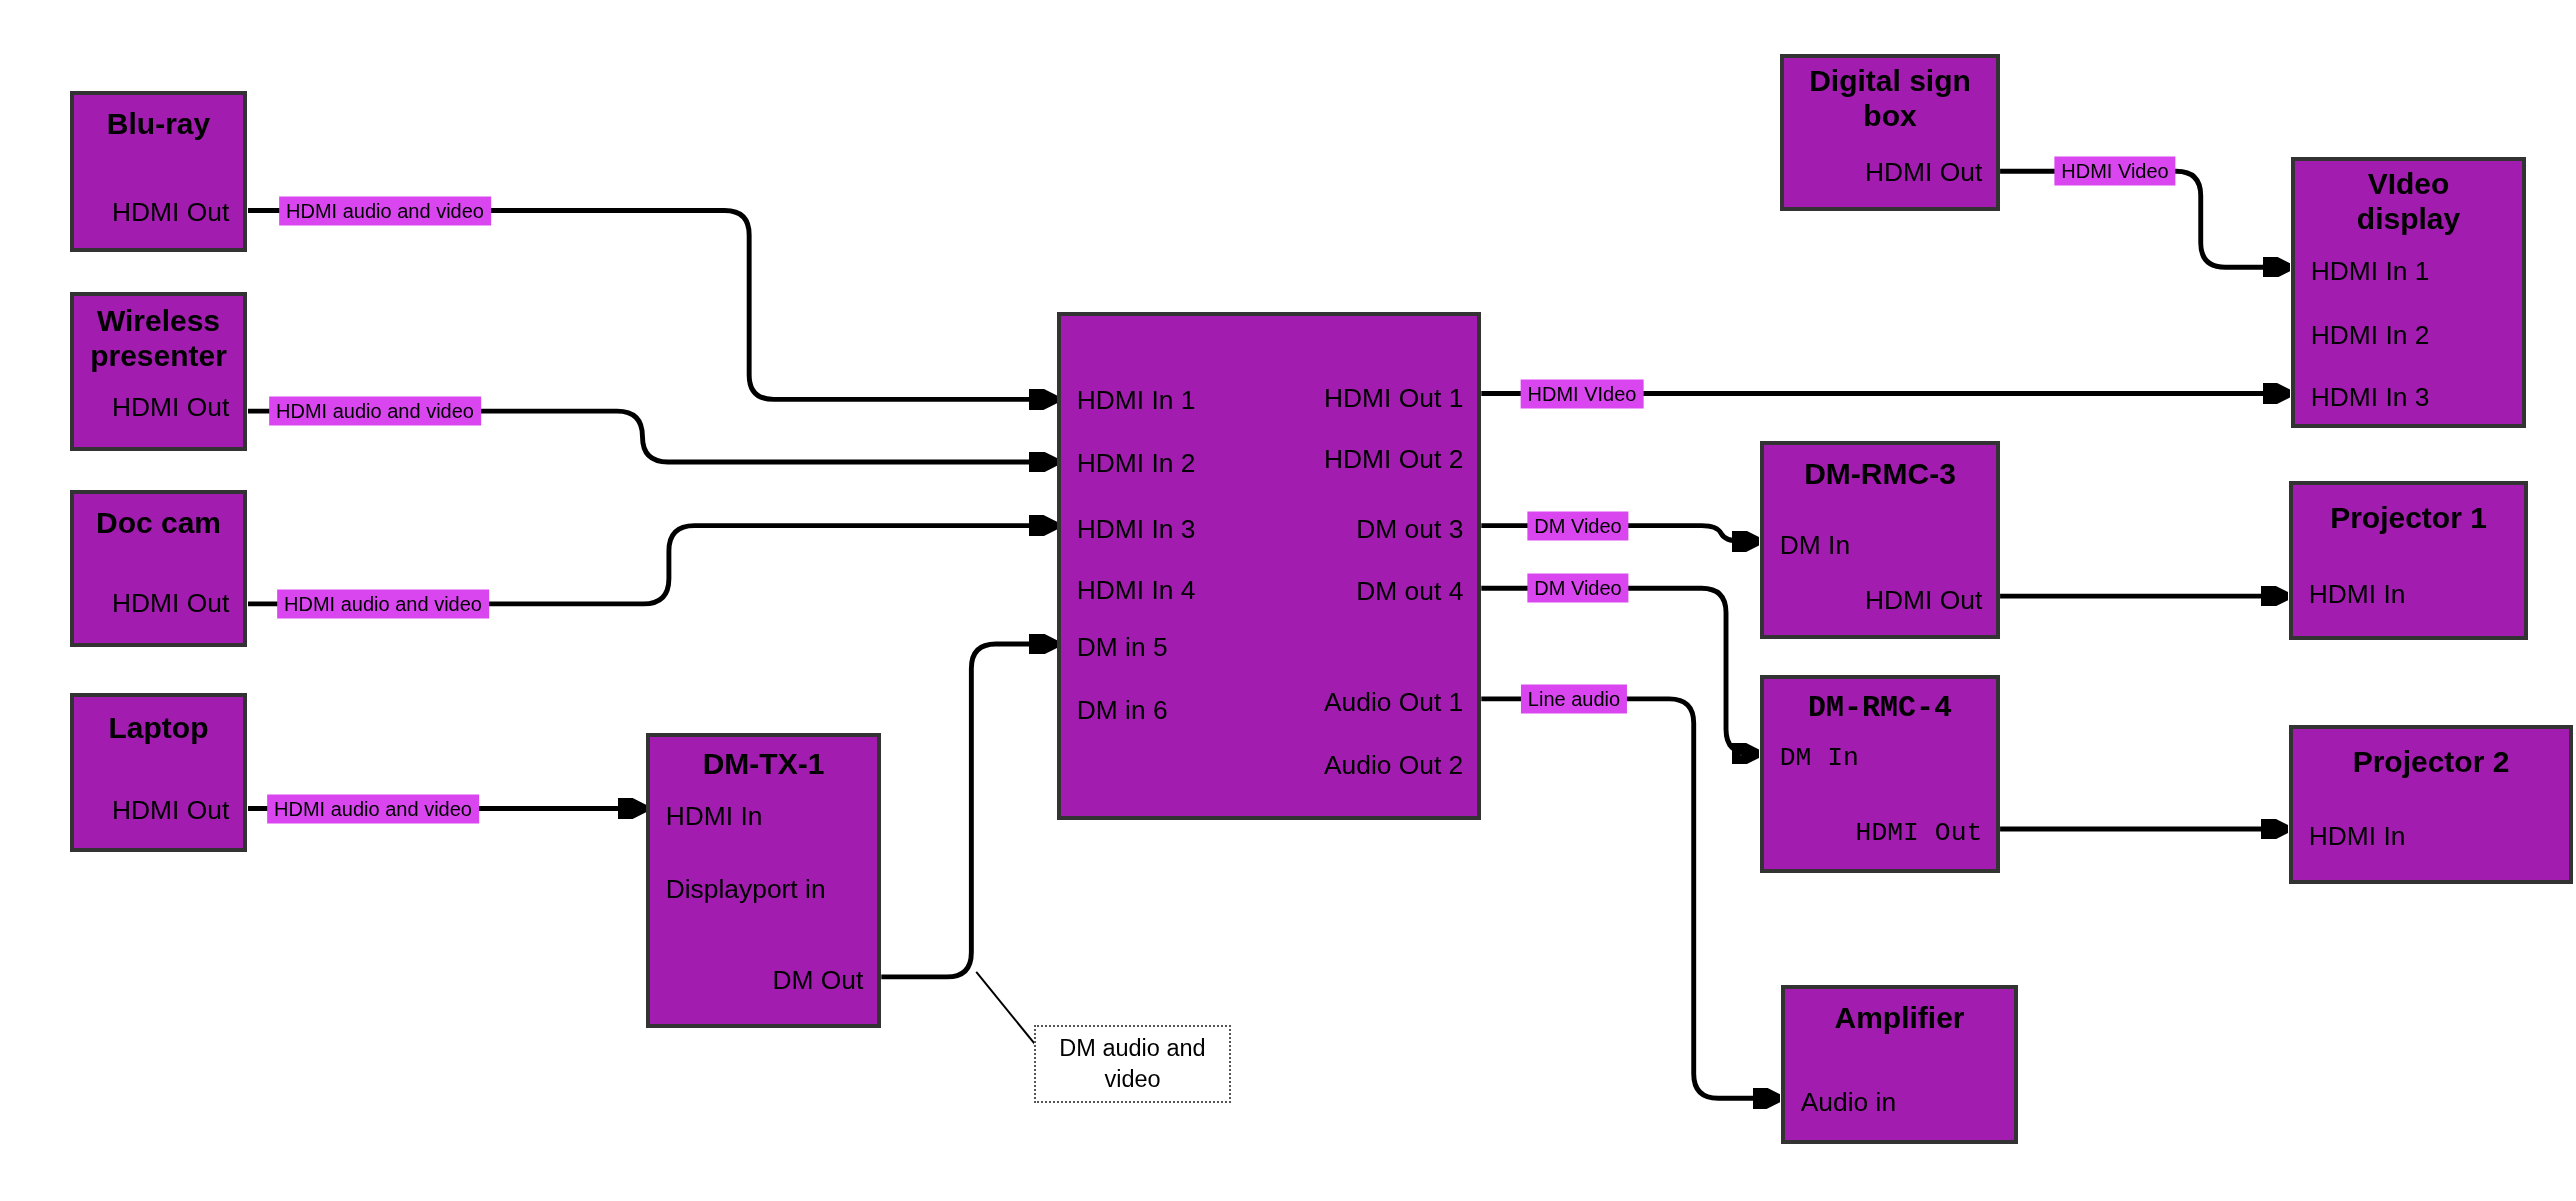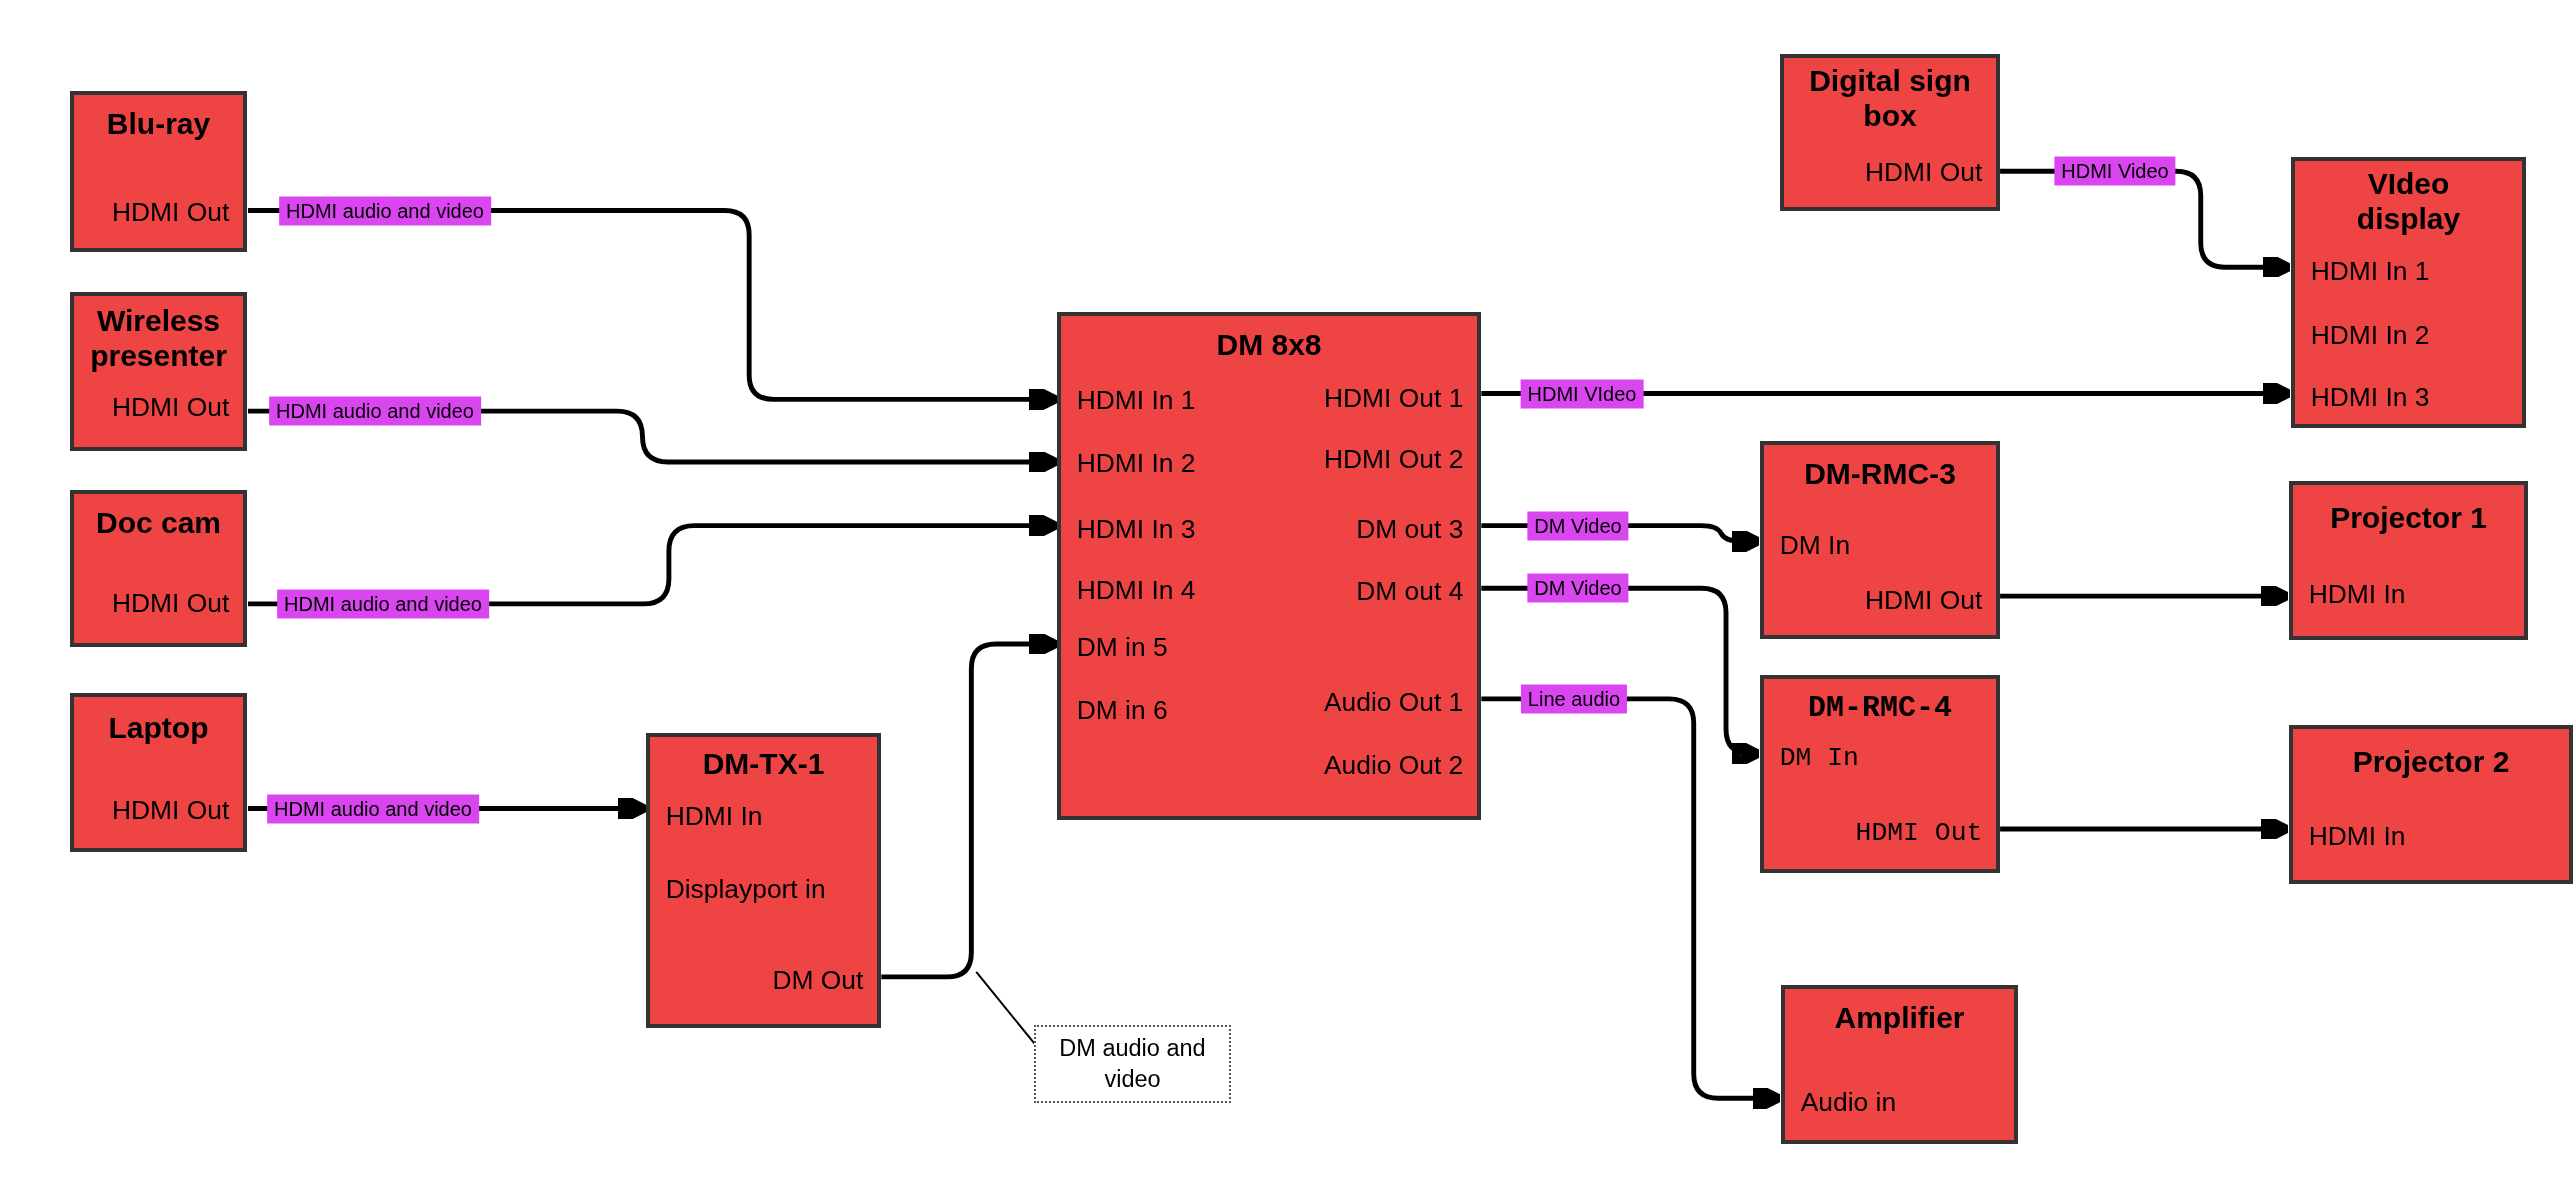--- a/index.html
+++ b/index.html
@@ -7,21 +7,21 @@
     position:relative;
     width:2576px;height:1201px;
     background:#ffffff;
     font-family:"Liberation Sans", sans-serif;
     color:#000;
     overflow:hidden;
   }
   .node{
     position:absolute;
     border:4.9px solid #333333;
-    background:#ef4444;
+    background:#a21caf;
     box-sizing:border-box;
     z-index:1;
   }
   .node .title{
     position:absolute;left:0;right:0;
     margin:0 auto;
     text-align:center;
     font-weight:bold;
     font-size:30px;
     line-height:1.16;
@@ -88,21 +88,20 @@
   </div>
 
   <div class="node" style="left:646px;top:733px;width:235px;height:295px;">
     <div class="title" style="top:9.8px;">DM-TX-1</div>
     <div class="port l" style="top:64px;">HDMI In</div>
     <div class="port l" style="top:137px;">Displayport in</div>
     <div class="port r" style="top:228px;">DM Out</div>
   </div>
 
   <div class="node" style="left:1057px;top:312px;width:424px;height:508px;">
-    <div class="title" style="top:11.7px;">DM 8x8</div>
     <div class="port l" style="top:69px;">HDMI In 1</div>
     <div class="port l" style="top:132px;">HDMI In 2</div>
     <div class="port l" style="top:198px;">HDMI In 3</div>
     <div class="port l" style="top:259px;">HDMI In 4</div>
     <div class="port l" style="top:316px;">DM in 5</div>
     <div class="port l" style="top:379px;">DM in 6</div>
     <div class="port r" style="top:67px;">HDMI Out 1</div>
     <div class="port r" style="top:128px;">HDMI Out 2</div>
     <div class="port r" style="top:198px;">DM out 3</div>
     <div class="port r" style="top:260px;">DM out 4</div>

